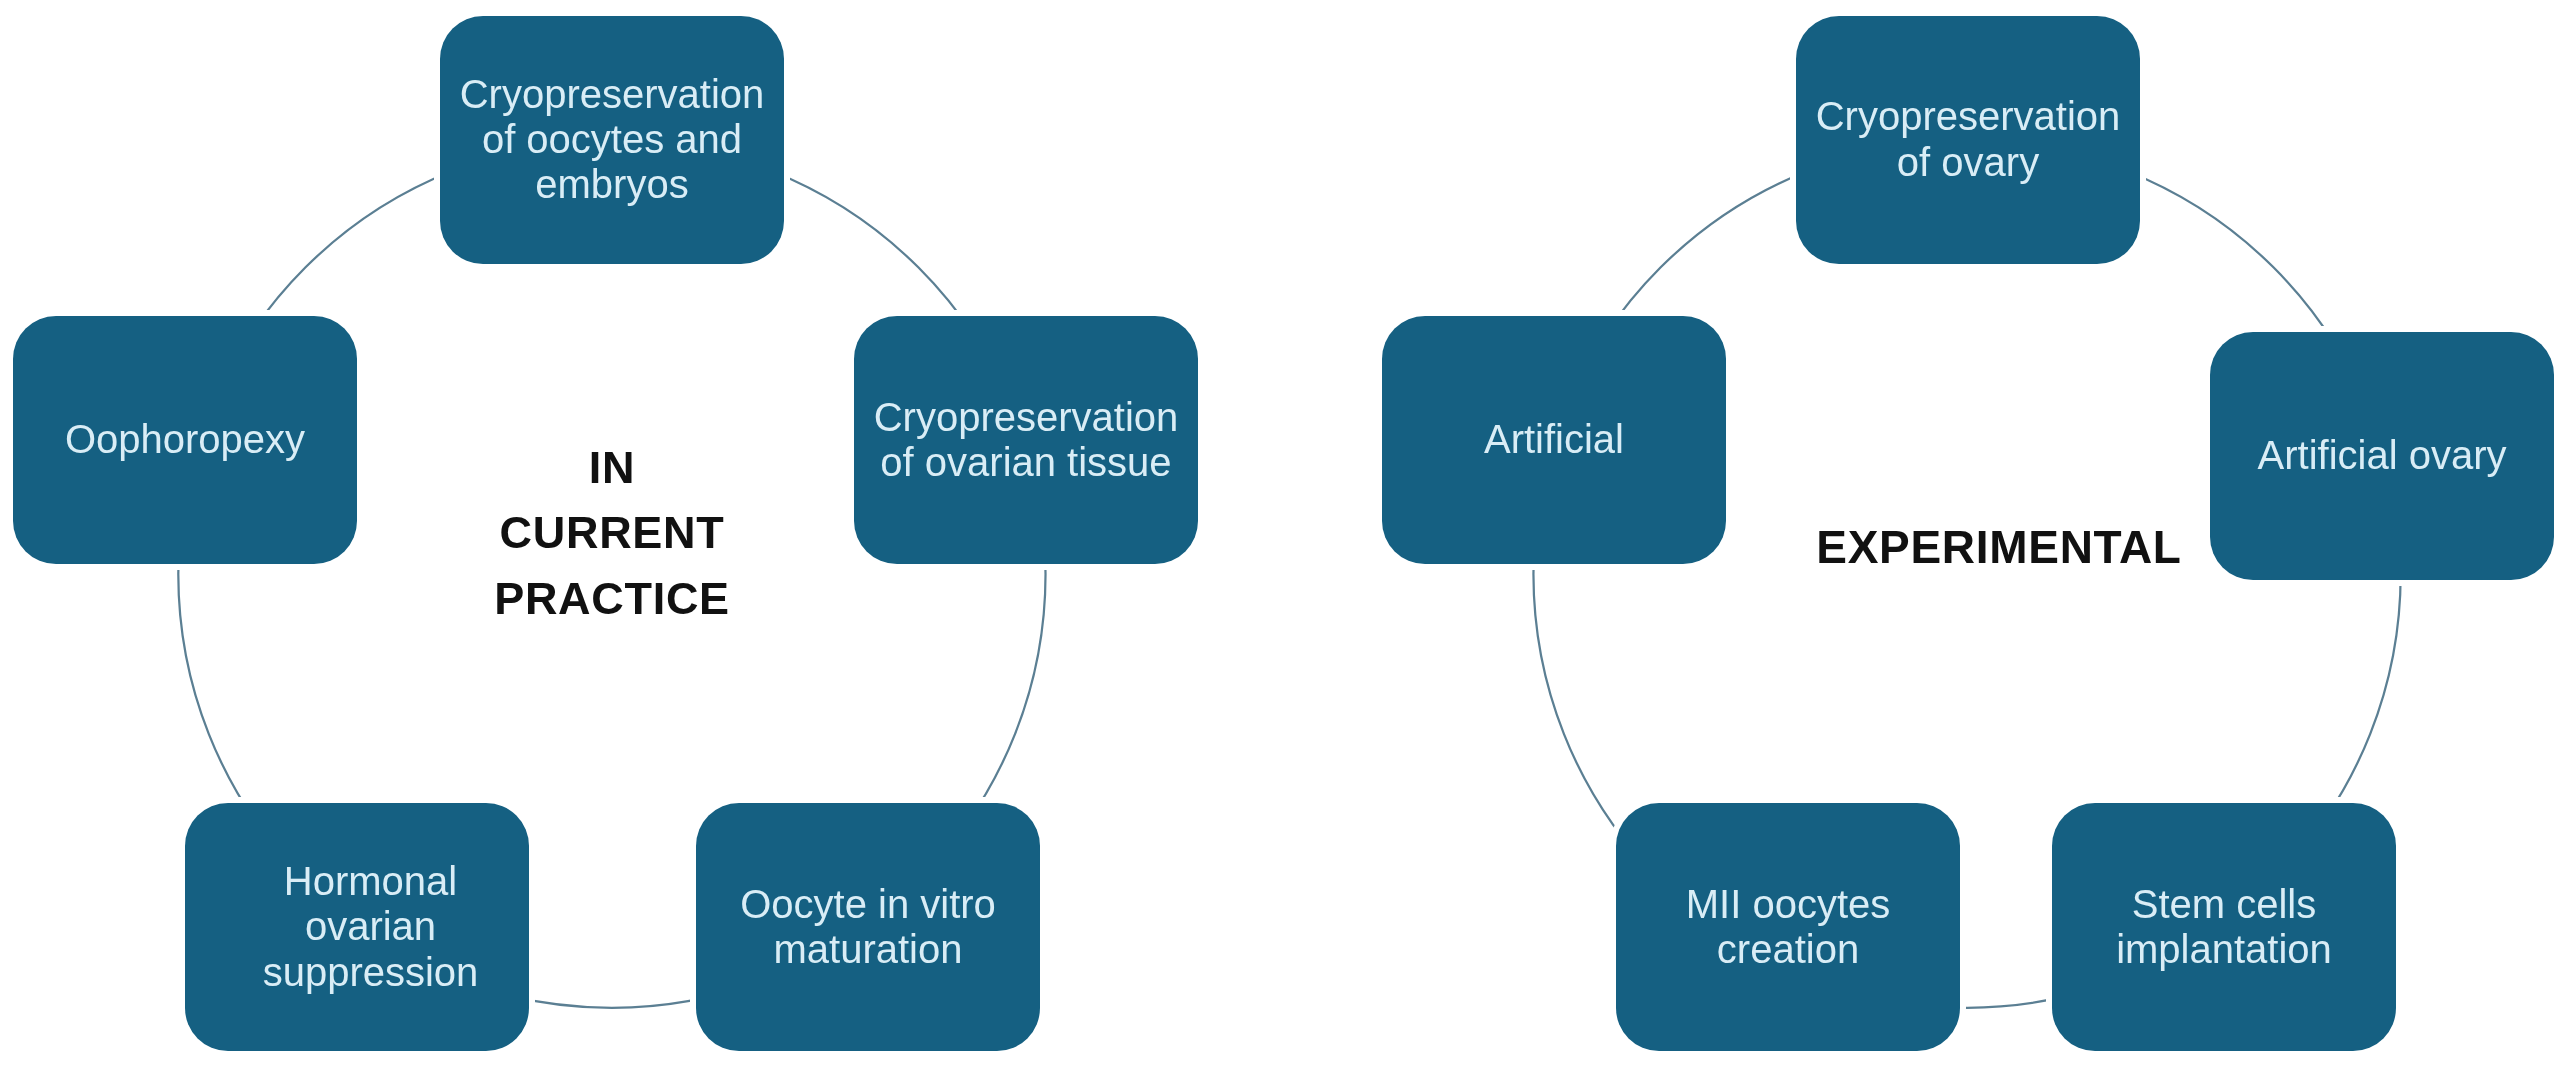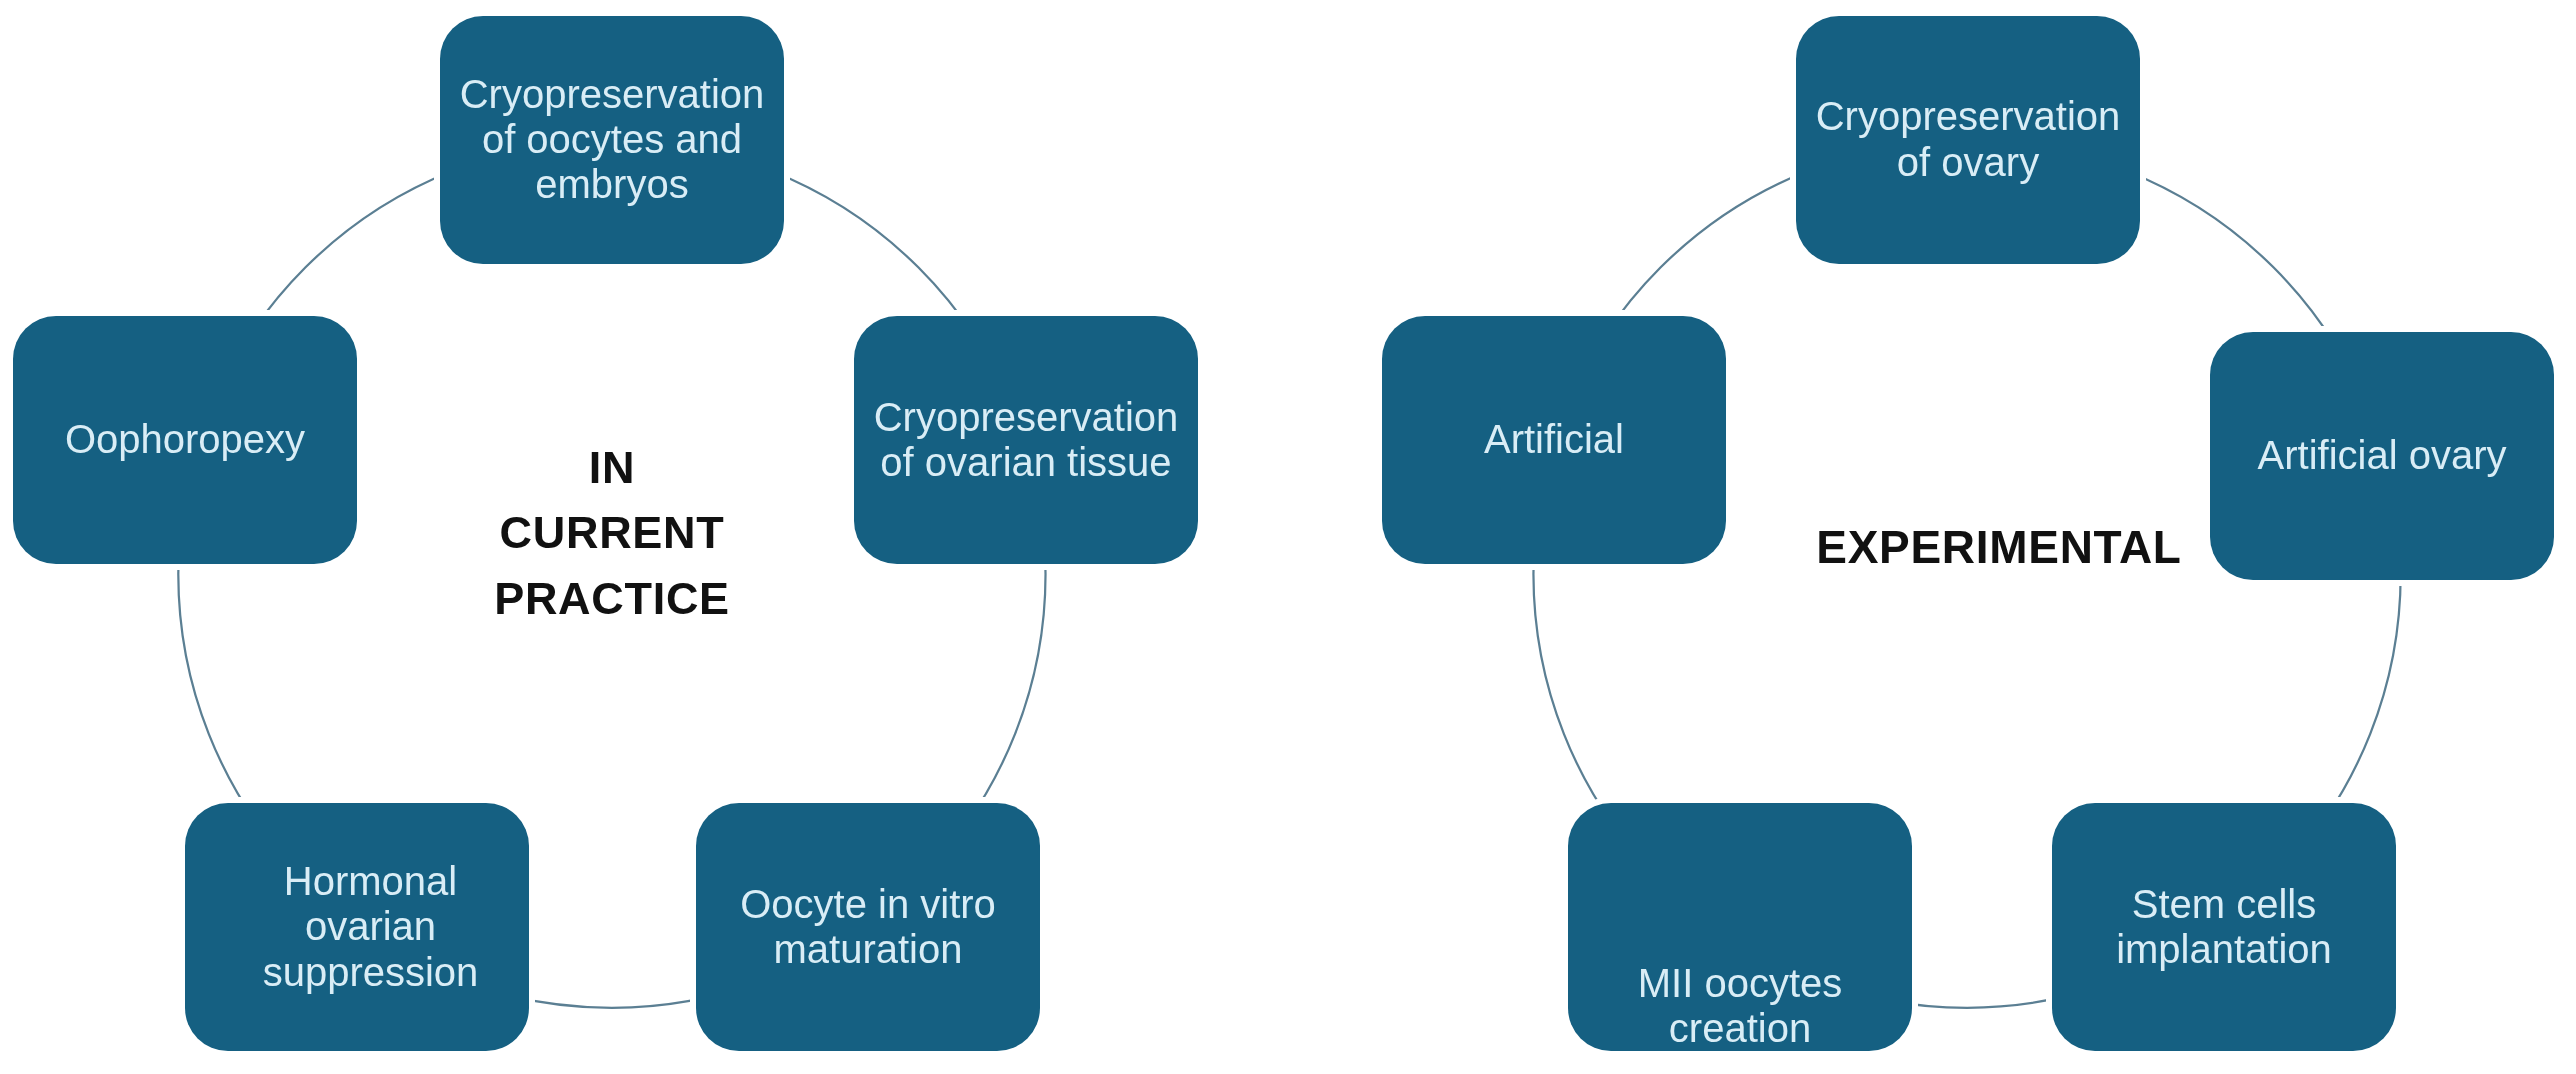--- a/index.html
+++ b/index.html
@@ -66,21 +66,21 @@
   .d1-top { left: 440px;  top: 15.6px;   }
   .d1-ur  { left: 854px; top: 316px;  }
   .d1-lr  { left: 696px;  top: 803px; }
   .d1-ll  { left: 185px;  top: 803px; padding-left: 27px; }
   .d1-ul  { left: 13px;   top: 316px;  }
 
   
   .d2-top { left: 1796px; top: 15.6px;   }
   .d2-ur  { left: 2210px; top: 332px;  }
   .d2-lr  { left: 2052px; top: 803px; }
-  .d2-ll  { left: 1568px; top: 803px; align-items: flex-end; }
+  .d2-ll  { left: 1616px; top: 803px; }
   .d2-ul  { left: 1382px; top: 316px;  }
 </style>
 </head>
 <body>
 
 <div class="canvas">
 
   <svg class="circles" viewBox="0 0 3462 1444">
     <circle cx="822" cy="772" r="583"></circle>
     <circle cx="2644" cy="772" r="583"></circle>

